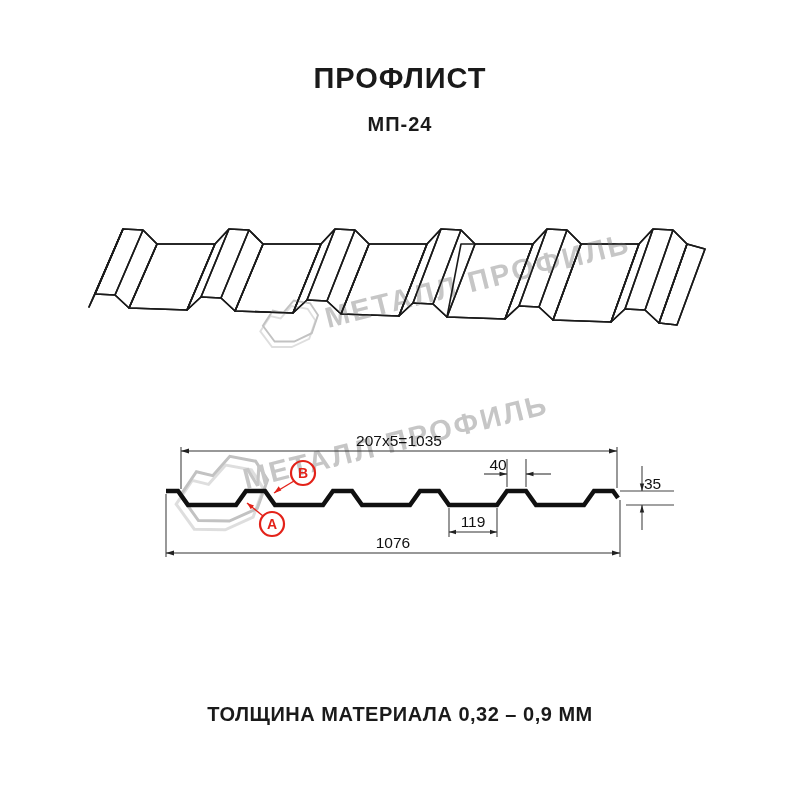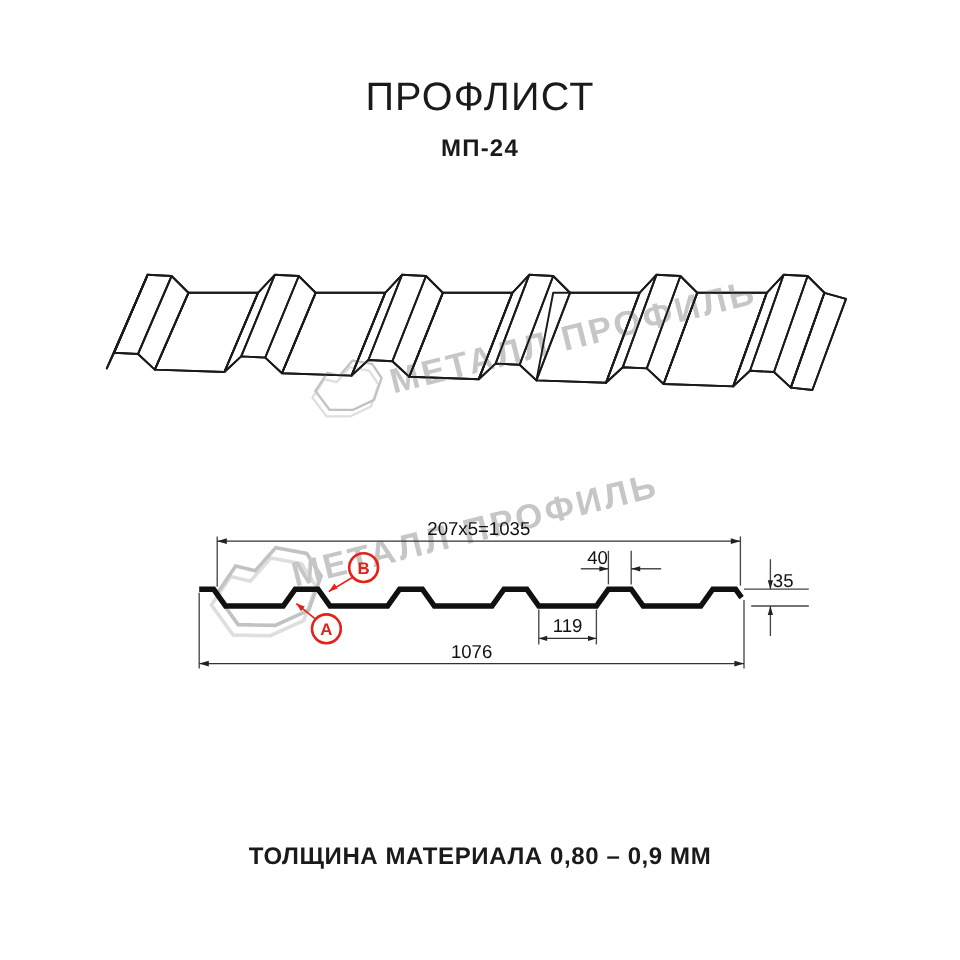--- a/index.html
+++ b/index.html
@@ -1,18 +1,18 @@
 <!DOCTYPE html>
 <html><head>
 <meta charset="utf-8">
 <style>
   html,body{margin:0;padding:0;background:#ffffff;}
   body{width:800px;height:800px;position:relative;font-family:"Liberation Sans",sans-serif;overflow:hidden;}
   .hdr{position:absolute;left:0;width:800px;text-align:center;color:#1a1a1a;}
-  .title{top:62px;font-size:33px;font-weight:400;letter-spacing:1px;}
+  .title{top:62px;font-size:29px;font-weight:700;letter-spacing:1px;}
   .subtitle{top:113px;font-size:20px;font-weight:600;letter-spacing:1px;}
   .footer{top:703px;font-size:20px;font-weight:600;letter-spacing:.5px;}
   svg{position:absolute;left:0;top:0;}
   text{font-family:"Liberation Sans",sans-serif;}
   .dimtxt{font-size:15.5px;fill:#111;}
   .wmtxt{font-size:29px;font-weight:700;fill:#c6c6c6;letter-spacing:2.5px;}
   .redl{font-size:14px;font-weight:700;}
 </style>
 </head>
 <body>
@@ -121,13 +121,13 @@
     </g>
     <g>
       <line x1="263" y1="516" x2="247" y2="503" stroke="#e32219" stroke-width="1.4"></line>
       <polygon points="247,503 254,505.5 250.8,509.3" fill="#e32219"></polygon>
       <circle cx="272" cy="524" r="12" fill="none" stroke="#e32219" stroke-width="2.2"></circle>
       <text class="redl" x="272" y="529" text-anchor="middle" fill="#e32219">A</text>
     </g>
   </g>
 </svg>
 
-<div class="hdr footer">ТОЛЩИНА МАТЕРИАЛА 0,80 – 0,9 ММ</div>
+<div class="hdr footer">ТОЛЩИНА МАТЕРИАЛА 0,32 – 0,9 ММ</div>
 
 </body></html>

